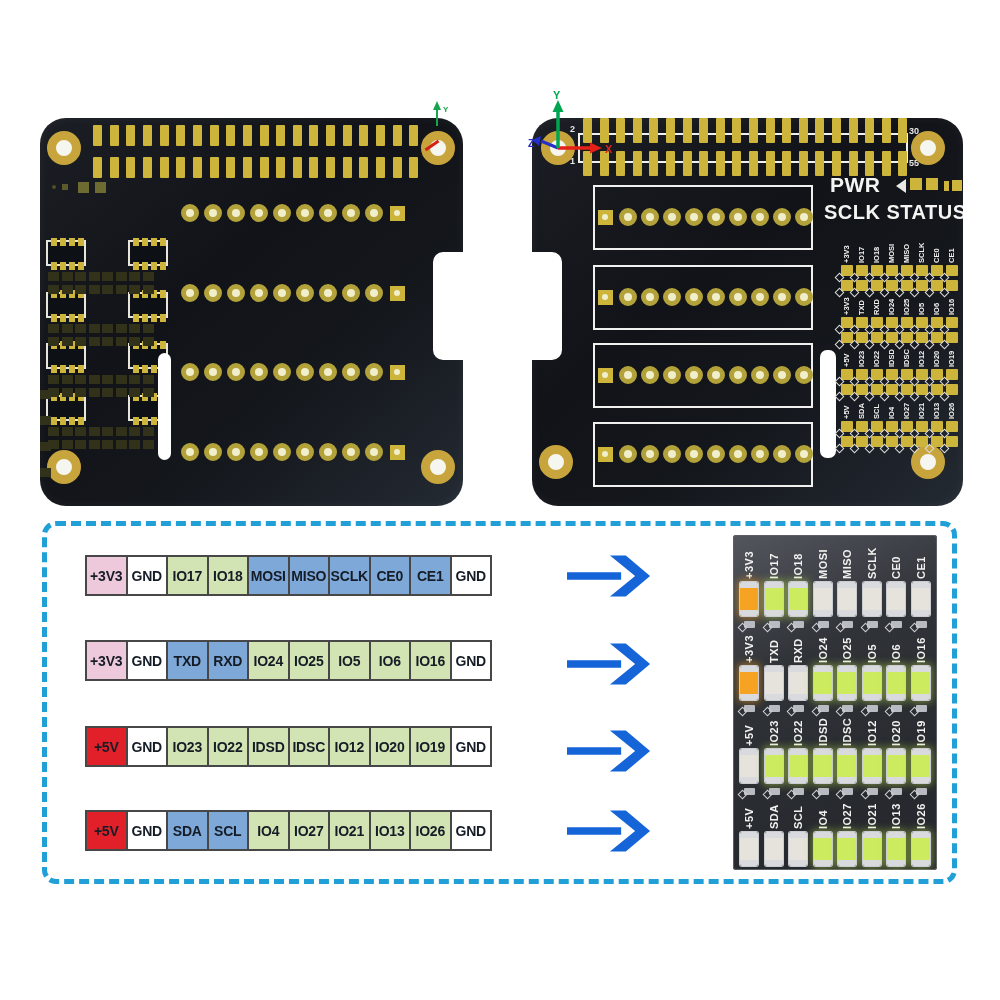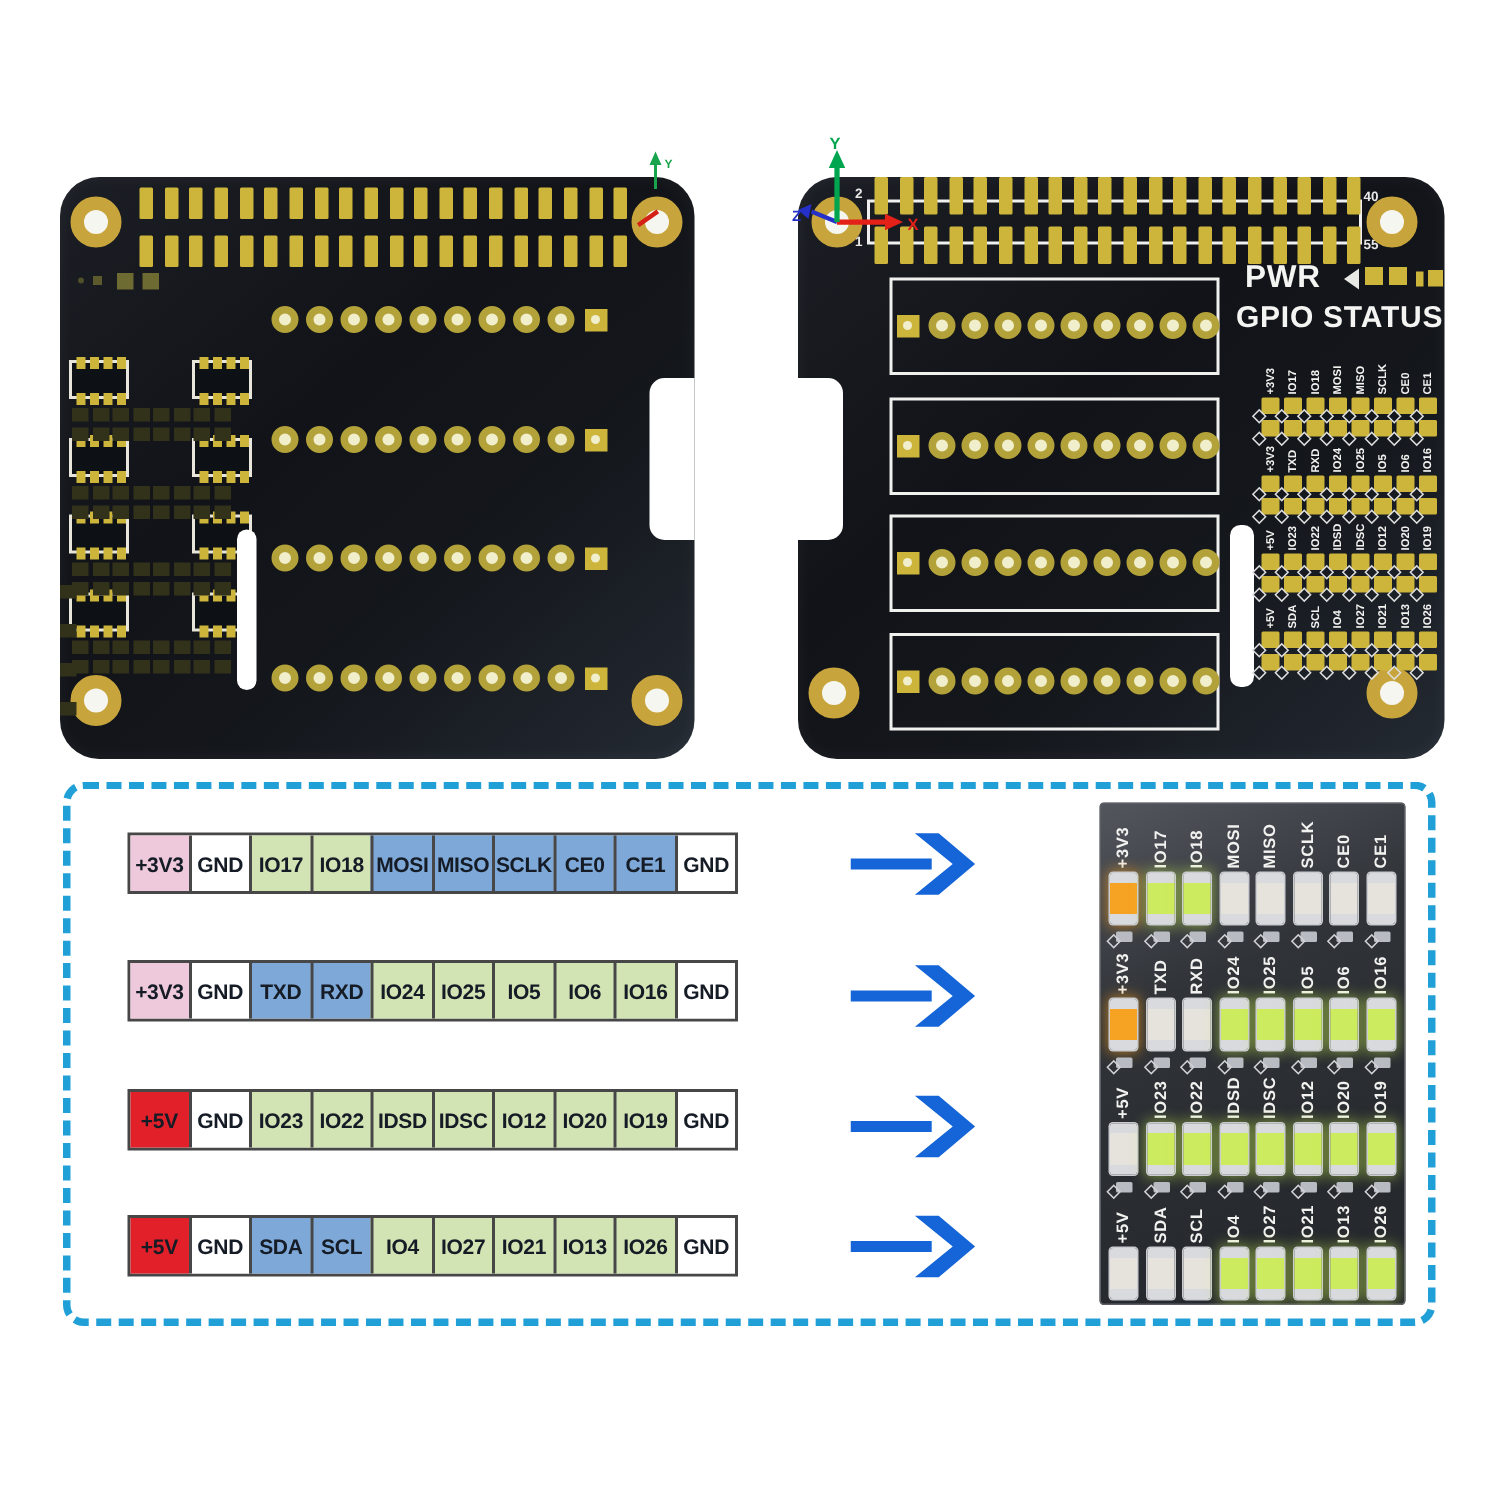--- a/index.html
+++ b/index.html
@@ -329,21 +329,21 @@
       <div class="hpad" style="left: 250.2px; top: 33px; height: 25px;"></div>
       <div class="hpad" style="left: 266.8px; top: 33px; height: 25px;"></div>
       <div class="hpad" style="left: 283.4px; top: 33px; height: 25px;"></div>
       <div class="hpad" style="left: 300px; top: 33px; height: 25px;"></div>
       <div class="hpad" style="left: 316.6px; top: 33px; height: 25px;"></div>
       <div class="hpad" style="left: 333.2px; top: 33px; height: 25px;"></div>
       <div class="hpad" style="left: 349.8px; top: 33px; height: 25px;"></div>
       <div class="hpad" style="left: 366.4px; top: 33px; height: 25px;"></div>
       <div class="pinnum" style="left: 33px; top: 6px; width: 10px; text-align: right;">2</div>
       <div class="pinnum" style="left: 33px; top: 38px; width: 10px; text-align: right;">1</div>
-      <div class="pinnum" style="left: 377px; top: 8px;">40</div>
+      <div class="pinnum" style="left: 377px; top: 8px;">30</div>
       <div class="pinnum" style="left: 377px; top: 40px;">55</div>
       <div class="mhole" style="left: 9px; top: 13px;"></div>
       <div class="mhole" style="left: 379px; top: 13px;"></div>
       <div class="mhole" style="left: 7px; top: 327px;"></div>
       <div class="mhole" style="left: 379px; top: 327px;"></div>
       <div class="whitebox" style="left: 61px; top: 67px; width: 220px; height: 65px;"></div>
       <div class="sqpad" style="left: 66px; top: 91.5px;"></div>
       <div class="hole" style="left: 87px; top: 90px;"></div>
       <div class="hole" style="left: 109px; top: 90px;"></div>
       <div class="hole" style="left: 131px; top: 90px;"></div>
@@ -386,21 +386,21 @@
       <div class="hole" style="left: 219px; top: 327px;"></div>
       <div class="hole" style="left: 241px; top: 327px;"></div>
       <div class="hole" style="left: 263px; top: 327px;"></div>
       <div class="slot" style="left: 288px; top: 232px; width: 16px; height: 108px;"></div>
       <div class="silk" style="left: 298px; top: 55px; font-size: 21px;">PWR</div>
       <div style="position: absolute; left: 364px; top: 61px; width: 0px; height: 0px; border-top: 7px solid transparent; border-bottom: 7px solid transparent; border-right: 10px solid rgb(232, 232, 228);"></div>
       <div style="position: absolute; left: 378px; top: 60px; width: 12px; height: 12px; background: rgb(205, 181, 60);"></div>
       <div style="position: absolute; left: 394px; top: 60px; width: 12px; height: 12px; background: rgb(205, 181, 60);"></div>
       <div style="position: absolute; left: 412px; top: 63px; width: 5px; height: 10px; background: rgb(205, 181, 60);"></div>
       <div style="position: absolute; left: 420px; top: 62px; width: 10px; height: 11px; background: rgb(205, 181, 60);"></div>
-      <div class="silk" style="left: 292px; top: 83px; font-size: 20px;">GPIO STATUS</div>
+      <div class="silk" style="left: 292px; top: 83px; font-size: 20px;">SCLK STATUS</div>
       <div class="vlab" style="left: 310px; top: 119px; height: 26px; font-size: 7.5px;">+3V3</div>
       <div class="gpad" style="left: 309px; top: 147px;"></div>
       <div class="gpad" style="left: 309px; top: 162px;"></div>
       <div class="dia" style="left: 304px; top: 156px;"></div>
       <div class="dia" style="left: 304px; top: 171px;"></div>
       <div class="vlab" style="left: 325px; top: 119px; height: 26px; font-size: 7.5px;">IO17</div>
       <div class="gpad" style="left: 324px; top: 147px;"></div>
       <div class="gpad" style="left: 324px; top: 162px;"></div>
       <div class="dia" style="left: 319px; top: 156px;"></div>
       <div class="dia" style="left: 319px; top: 171px;"></div>

